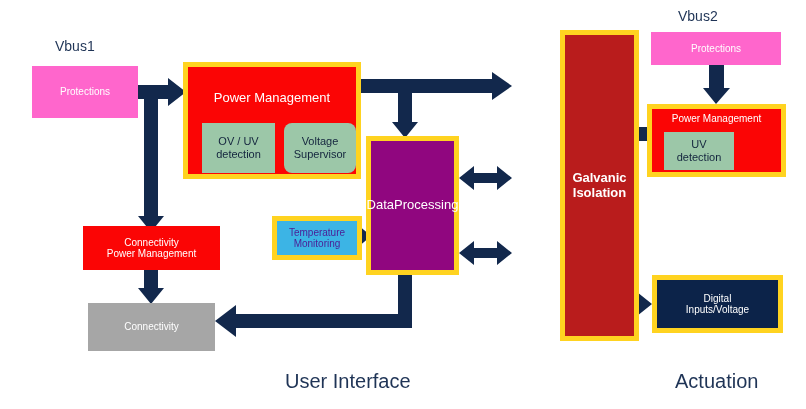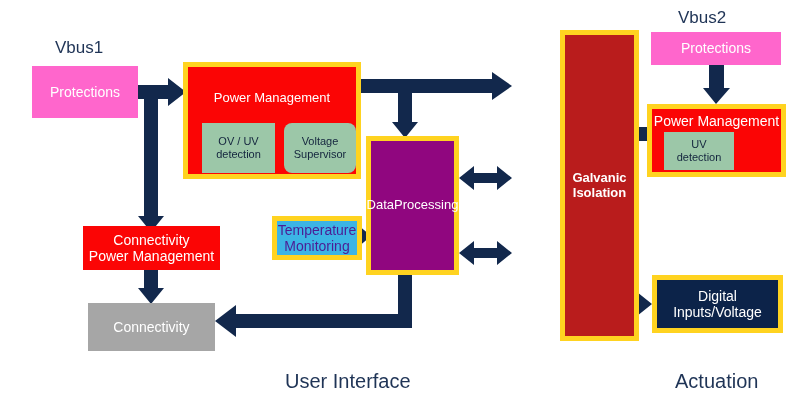--- a/index.html
+++ b/index.html
@@ -29,24 +29,24 @@
   .framed.cyan{background:#3cb4e5;color:#4c1d95;margin-left:36px;}
 
   
   .sub{position:absolute;box-sizing:border-box;display:flex;align-items:center;justify-content:center;text-align:center;
        background:#9cc7a8;color:#13243d;line-height:1.15;}
 
   
   .label{position:absolute;color:#1f3456;white-space:nowrap;}
 
   .t11{font-size:11px;}
-  .t12{font-size:14px;}
+  .t12{font-size:10px;}
   .t13{font-size:13px;}
   .t16{font-size:20px;}
-  .t17{font-size:17px;}
+  .t17{font-size:14px;}
 </style>
 </head>
 <body>
 
 <div id="stage">
 
   <svg id="wires" viewBox="0 0 806 409" xmlns="http://www.w3.org/2000/svg">
     <g fill="#12284c">
 
       <path d="M136,85 L168,85 L168,78 L186,92 L168,106 L168,99 L136,99 Z"></path>

